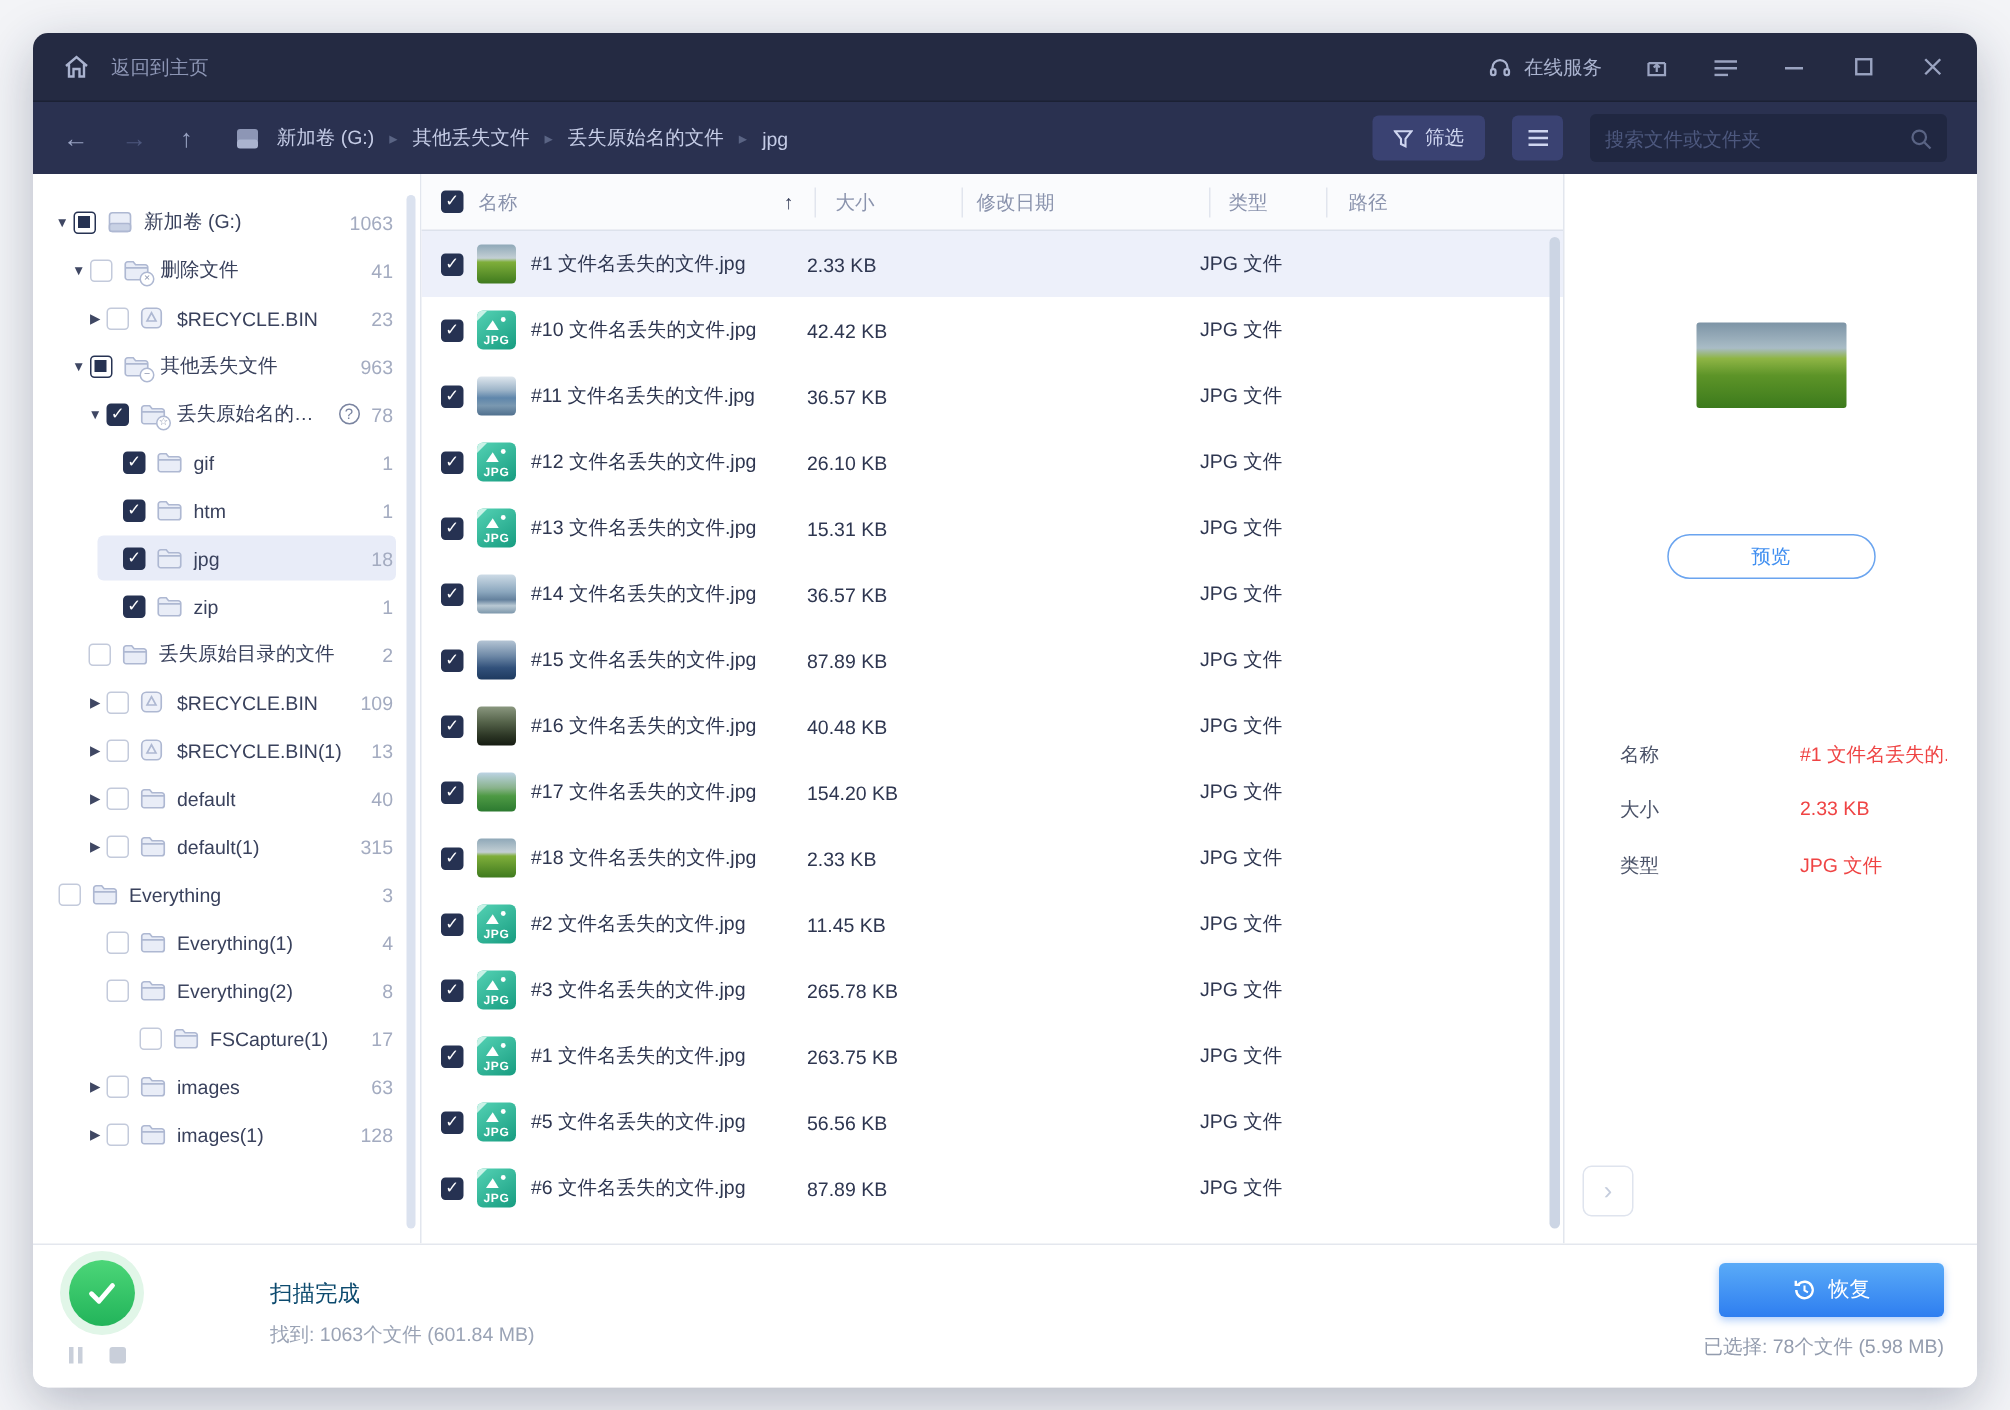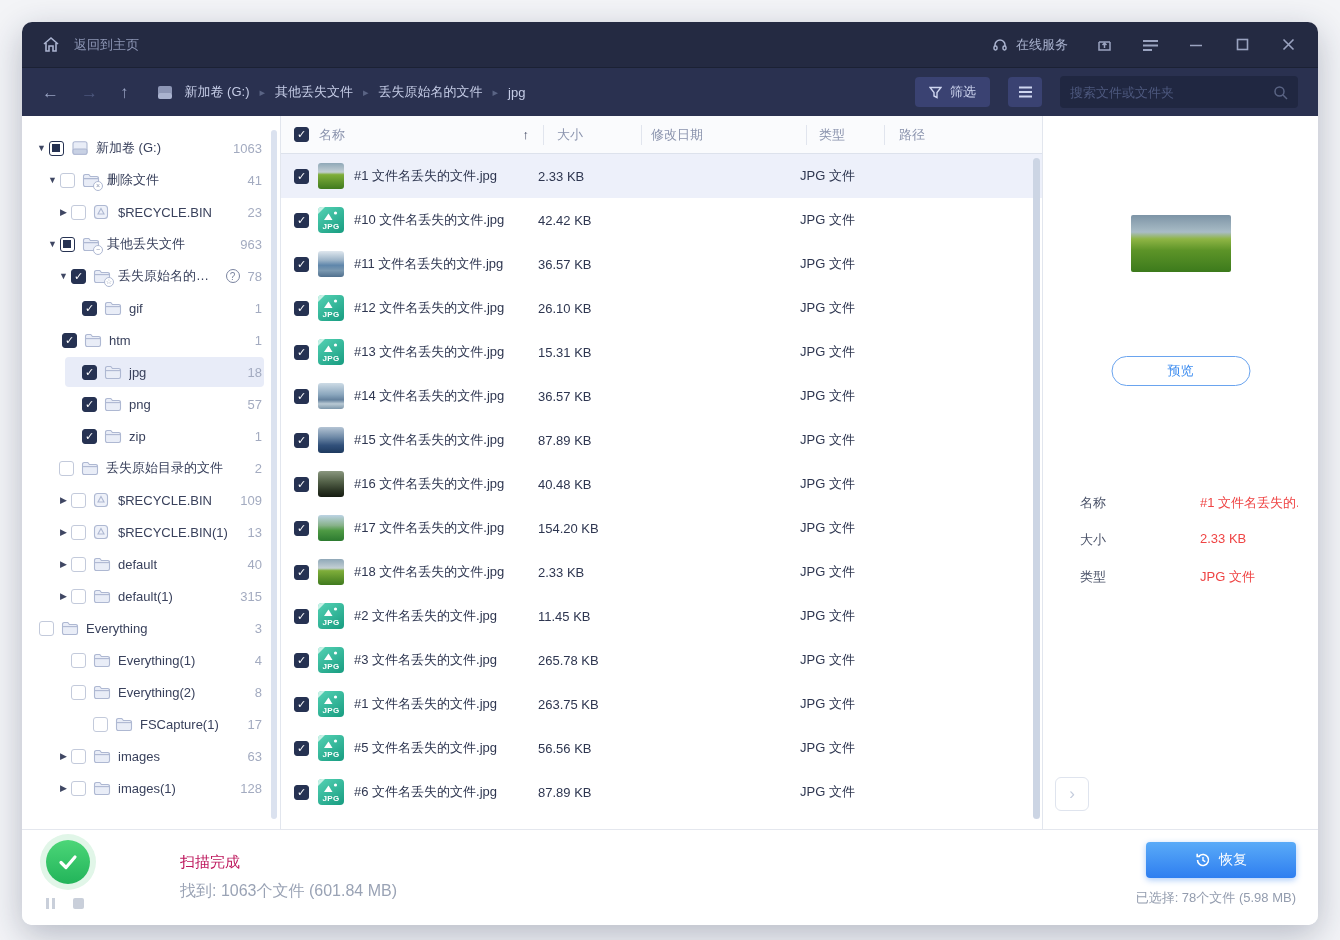--- a/index.html
+++ b/index.html
@@ -104,22 +104,22 @@
 
   
   .statusbar { height:96px; flex:0 0 auto; border-top:1px solid #e4e7ee; background:#fff; position:relative; }
   .sb-circle { position:absolute; left:24px; top:10px; width:44px; height:44px; border-radius:50%;
                background:linear-gradient(180deg,#4cd678,#22b45a); box-shadow:0 0 0 6px #e1f6e8; display:flex; align-items:center; justify-content:center; }
   .sb-controls { position:absolute; left:24px; top:68px; display:flex; align-items:center; gap:18px; }
   .sb-pause { display:flex; gap:3px; cursor:pointer; }
   .sb-pause i { display:block; width:3px; height:11px; background:#c9cfda; }
   .sb-stop { width:11px; height:11px; background:#c9cfda; border-radius:2px; cursor:pointer; }
   .sb-texts { position:absolute; left:158px; top:23px; }
-  .sb-status { font-size:15px; color:#be185d; margin-bottom:9px; }
-  .sb-found { font-size:16px; color:#9aa3b5; }
+  .sb-status { font-size:15px; color:#0c4a6e; margin-bottom:9px; }
+  .sb-found { font-size:13px; color:#9aa3b5; }
   .sb-right { position:absolute; right:22px; top:12px; display:flex; flex-direction:column; align-items:flex-end; }
   .recover-btn { width:150px; height:36px; border-radius:4px; border:none; cursor:pointer; color:#fff; font-size:14px; font-family:inherit;
                  background:linear-gradient(180deg,#5aabf8,#2e7ef0); box-shadow:0 2px 6px rgba(46,126,240,.4); display:flex; align-items:center; justify-content:center; gap:8px; }
   .sb-selected { margin-top:11px; font-size:13px; color:#939cae; }
 </style>
 </head>
 <body>
 
 <div class="window">
 
@@ -298,21 +298,21 @@
               <span class="tw-icon">
                 <svg width="18" height="15" viewBox="0 0 18 15">
                   <path d="M1.5 3.2 a1.7 1.7 0 0 1 1.7-1.7 h3.6 l1.6 2 h6.4 a1.7 1.7 0 0 1 1.7 1.7 v6.6 a1.7 1.7 0 0 1-1.7 1.7 H3.2 a1.7 1.7 0 0 1-1.7-1.7 Z" fill="#e9edf7" stroke="#aeb8d2" stroke-width="1.1"></path>
                   <path d="M1.5 5.6 H16.5" stroke="#aeb8d2" stroke-width="1.1"></path>
                 </svg>
               </span>
               <span class="tw-label">gif</span>
               <span class="tw-count">1</span>
             </div>
           </div>
-          <div class="tree-row" style="padding-left: 23px;">
+          <div class="tree-row" style="padding-left: 43px;">
             <div class="tree-inner">
               <span class="tw-arrow"></span>
               <span class="cb checked"></span>
               <span class="tw-icon">
                 <svg width="18" height="15" viewBox="0 0 18 15">
                   <path d="M1.5 3.2 a1.7 1.7 0 0 1 1.7-1.7 h3.6 l1.6 2 h6.4 a1.7 1.7 0 0 1 1.7 1.7 v6.6 a1.7 1.7 0 0 1-1.7 1.7 H3.2 a1.7 1.7 0 0 1-1.7-1.7 Z" fill="#e9edf7" stroke="#aeb8d2" stroke-width="1.1"></path>
                   <path d="M1.5 5.6 H16.5" stroke="#aeb8d2" stroke-width="1.1"></path>
                 </svg>
               </span>
               <span class="tw-label">htm</span>
@@ -324,34 +324,20 @@
               <span class="tw-arrow"></span>
               <span class="cb checked"></span>
               <span class="tw-icon">
                 <svg width="18" height="15" viewBox="0 0 18 15">
                   <path d="M1.5 3.2 a1.7 1.7 0 0 1 1.7-1.7 h3.6 l1.6 2 h6.4 a1.7 1.7 0 0 1 1.7 1.7 v6.6 a1.7 1.7 0 0 1-1.7 1.7 H3.2 a1.7 1.7 0 0 1-1.7-1.7 Z" fill="#e9edf7" stroke="#aeb8d2" stroke-width="1.1"></path>
                   <path d="M1.5 5.6 H16.5" stroke="#aeb8d2" stroke-width="1.1"></path>
                 </svg>
               </span>
               <span class="tw-label">jpg</span>
               <span class="tw-count">18</span>
-            </div>
-          </div>
-          <div class="tree-row" style="padding-left: 43px;">
-            <div class="tree-inner">
-              <span class="tw-arrow"></span>
-              <span class="cb checked"></span>
-              <span class="tw-icon">
-                <svg width="18" height="15" viewBox="0 0 18 15">
-                  <path d="M1.5 3.2 a1.7 1.7 0 0 1 1.7-1.7 h3.6 l1.6 2 h6.4 a1.7 1.7 0 0 1 1.7 1.7 v6.6 a1.7 1.7 0 0 1-1.7 1.7 H3.2 a1.7 1.7 0 0 1-1.7-1.7 Z" fill="#e9edf7" stroke="#aeb8d2" stroke-width="1.1"></path>
-                  <path d="M1.5 5.6 H16.5" stroke="#aeb8d2" stroke-width="1.1"></path>
-                </svg>
-              </span>
-              <span class="tw-label">png</span>
-              <span class="tw-count">57</span>
             </div>
           </div>
           <div class="tree-row" style="padding-left: 43px;">
             <div class="tree-inner">
               <span class="tw-arrow"></span>
               <span class="cb checked"></span>
               <span class="tw-icon">
                 <svg width="18" height="15" viewBox="0 0 18 15">
                   <path d="M1.5 3.2 a1.7 1.7 0 0 1 1.7-1.7 h3.6 l1.6 2 h6.4 a1.7 1.7 0 0 1 1.7 1.7 v6.6 a1.7 1.7 0 0 1-1.7 1.7 H3.2 a1.7 1.7 0 0 1-1.7-1.7 Z" fill="#e9edf7" stroke="#aeb8d2" stroke-width="1.1"></path>
                   <path d="M1.5 5.6 H16.5" stroke="#aeb8d2" stroke-width="1.1"></path>

